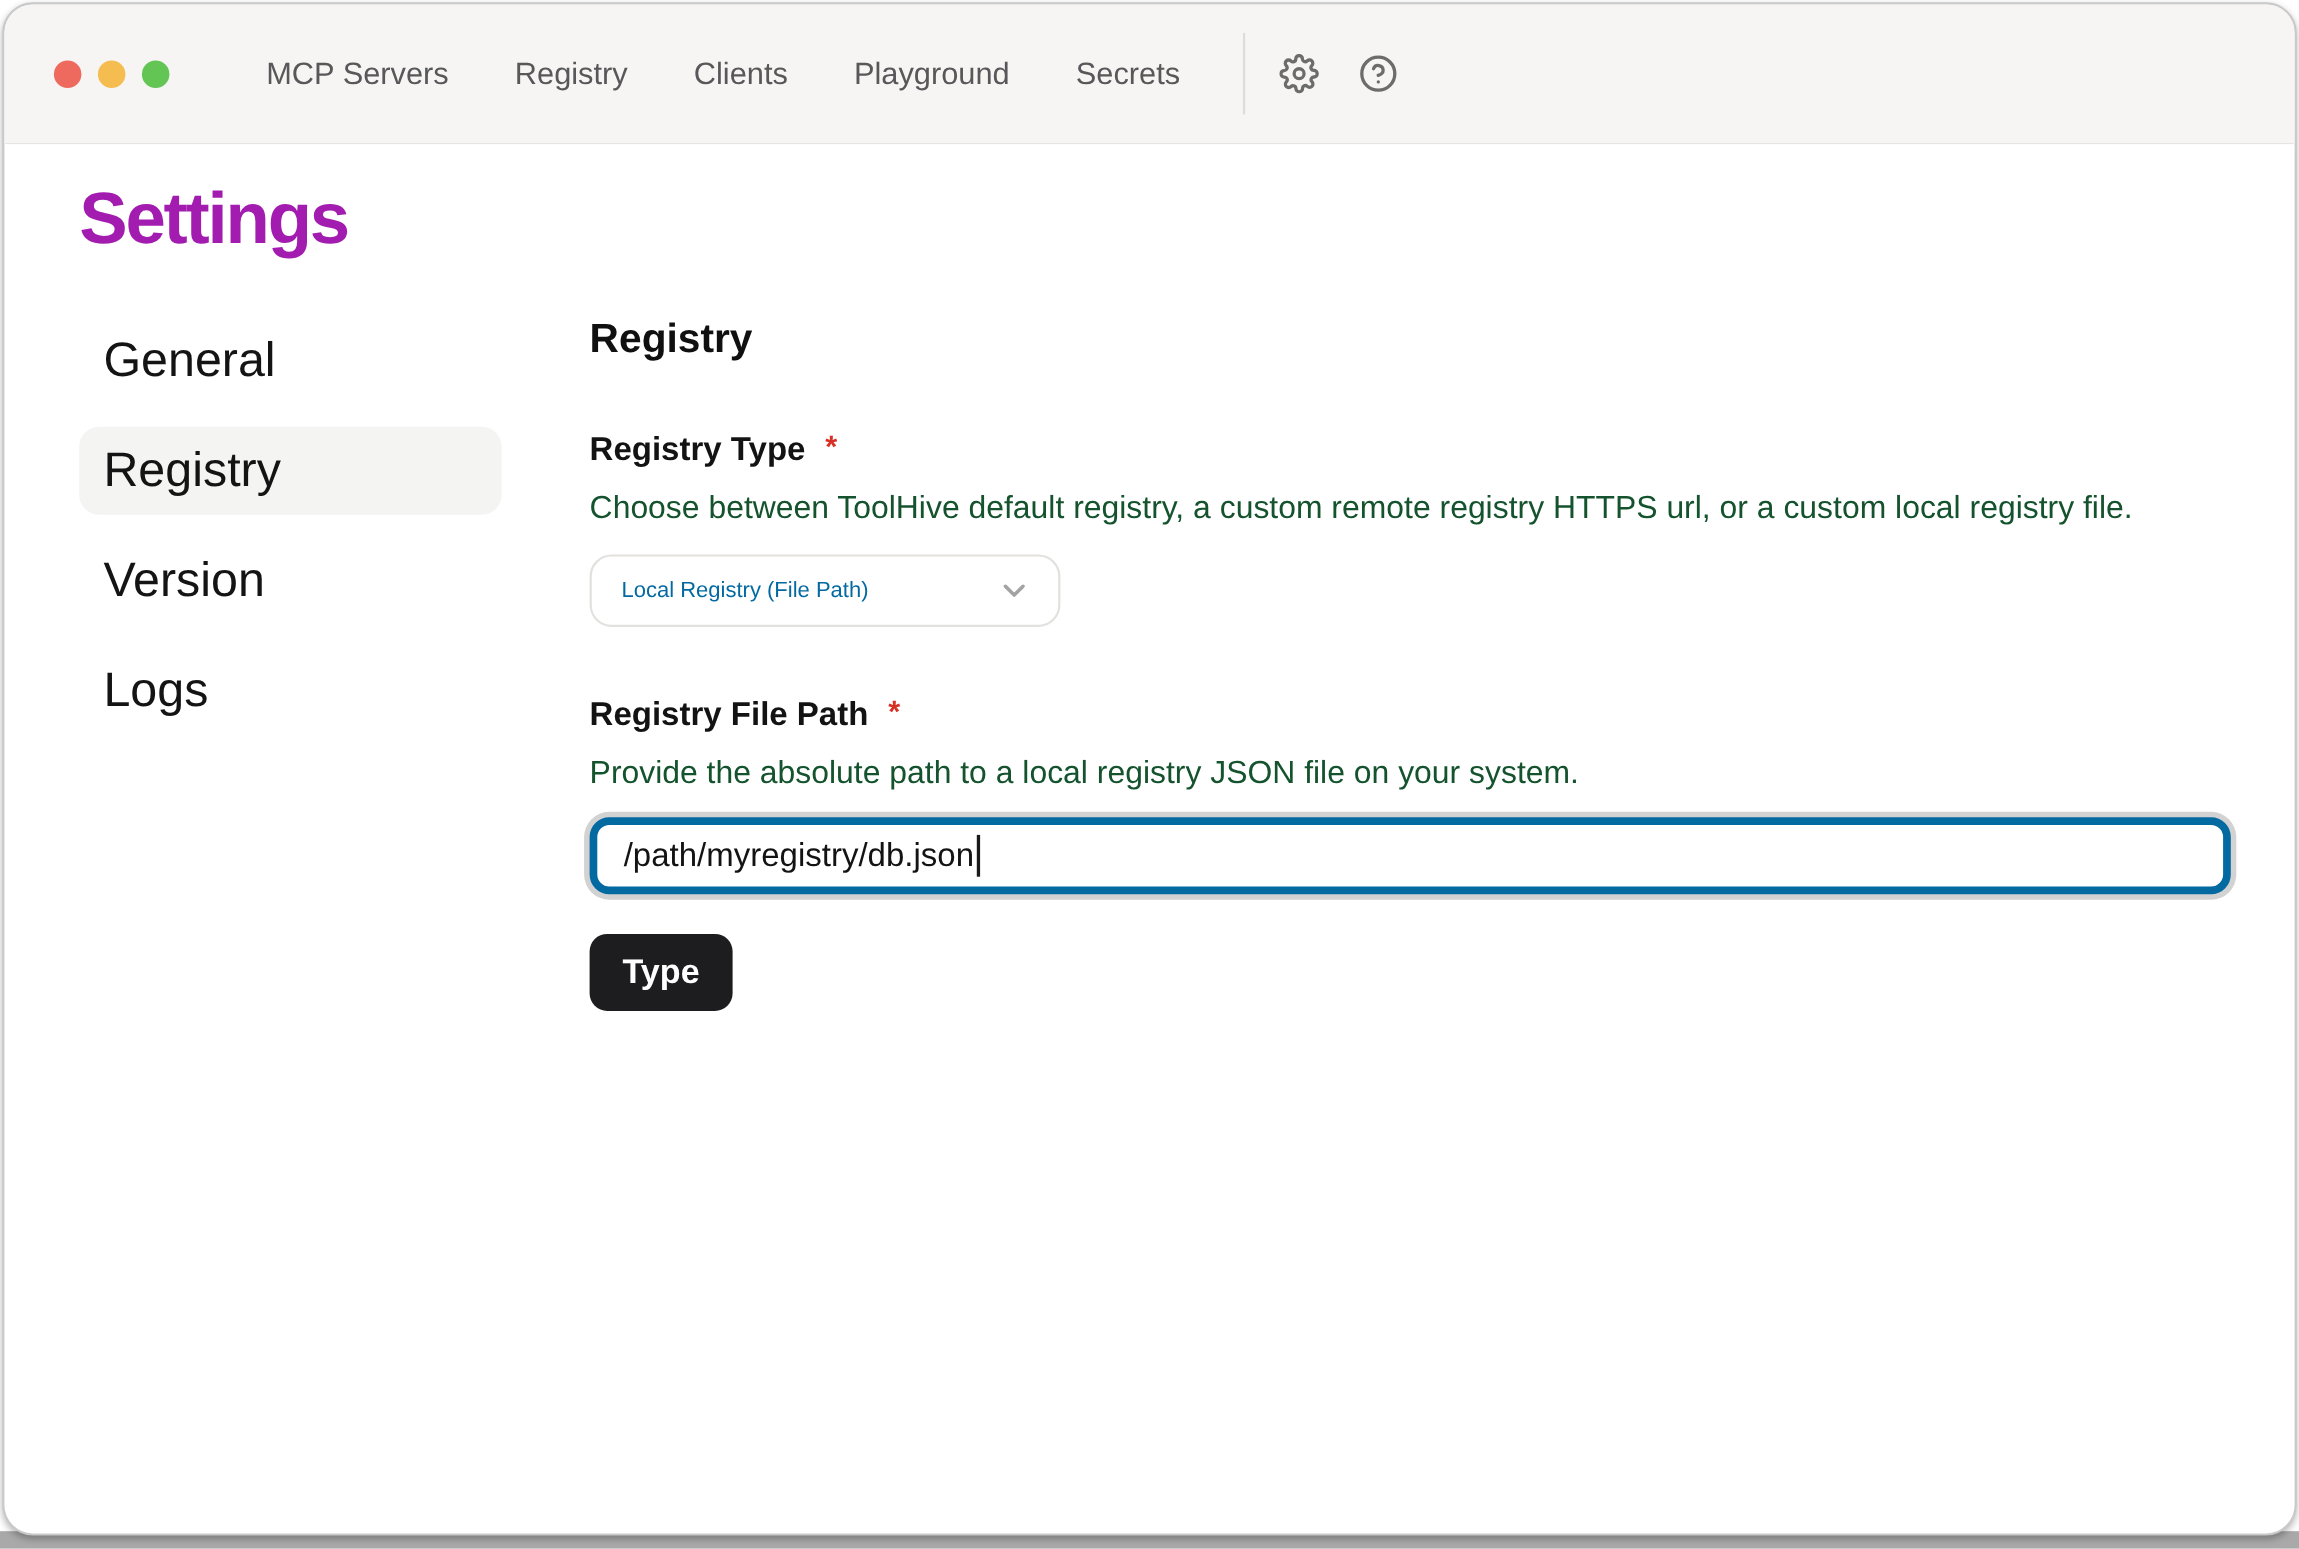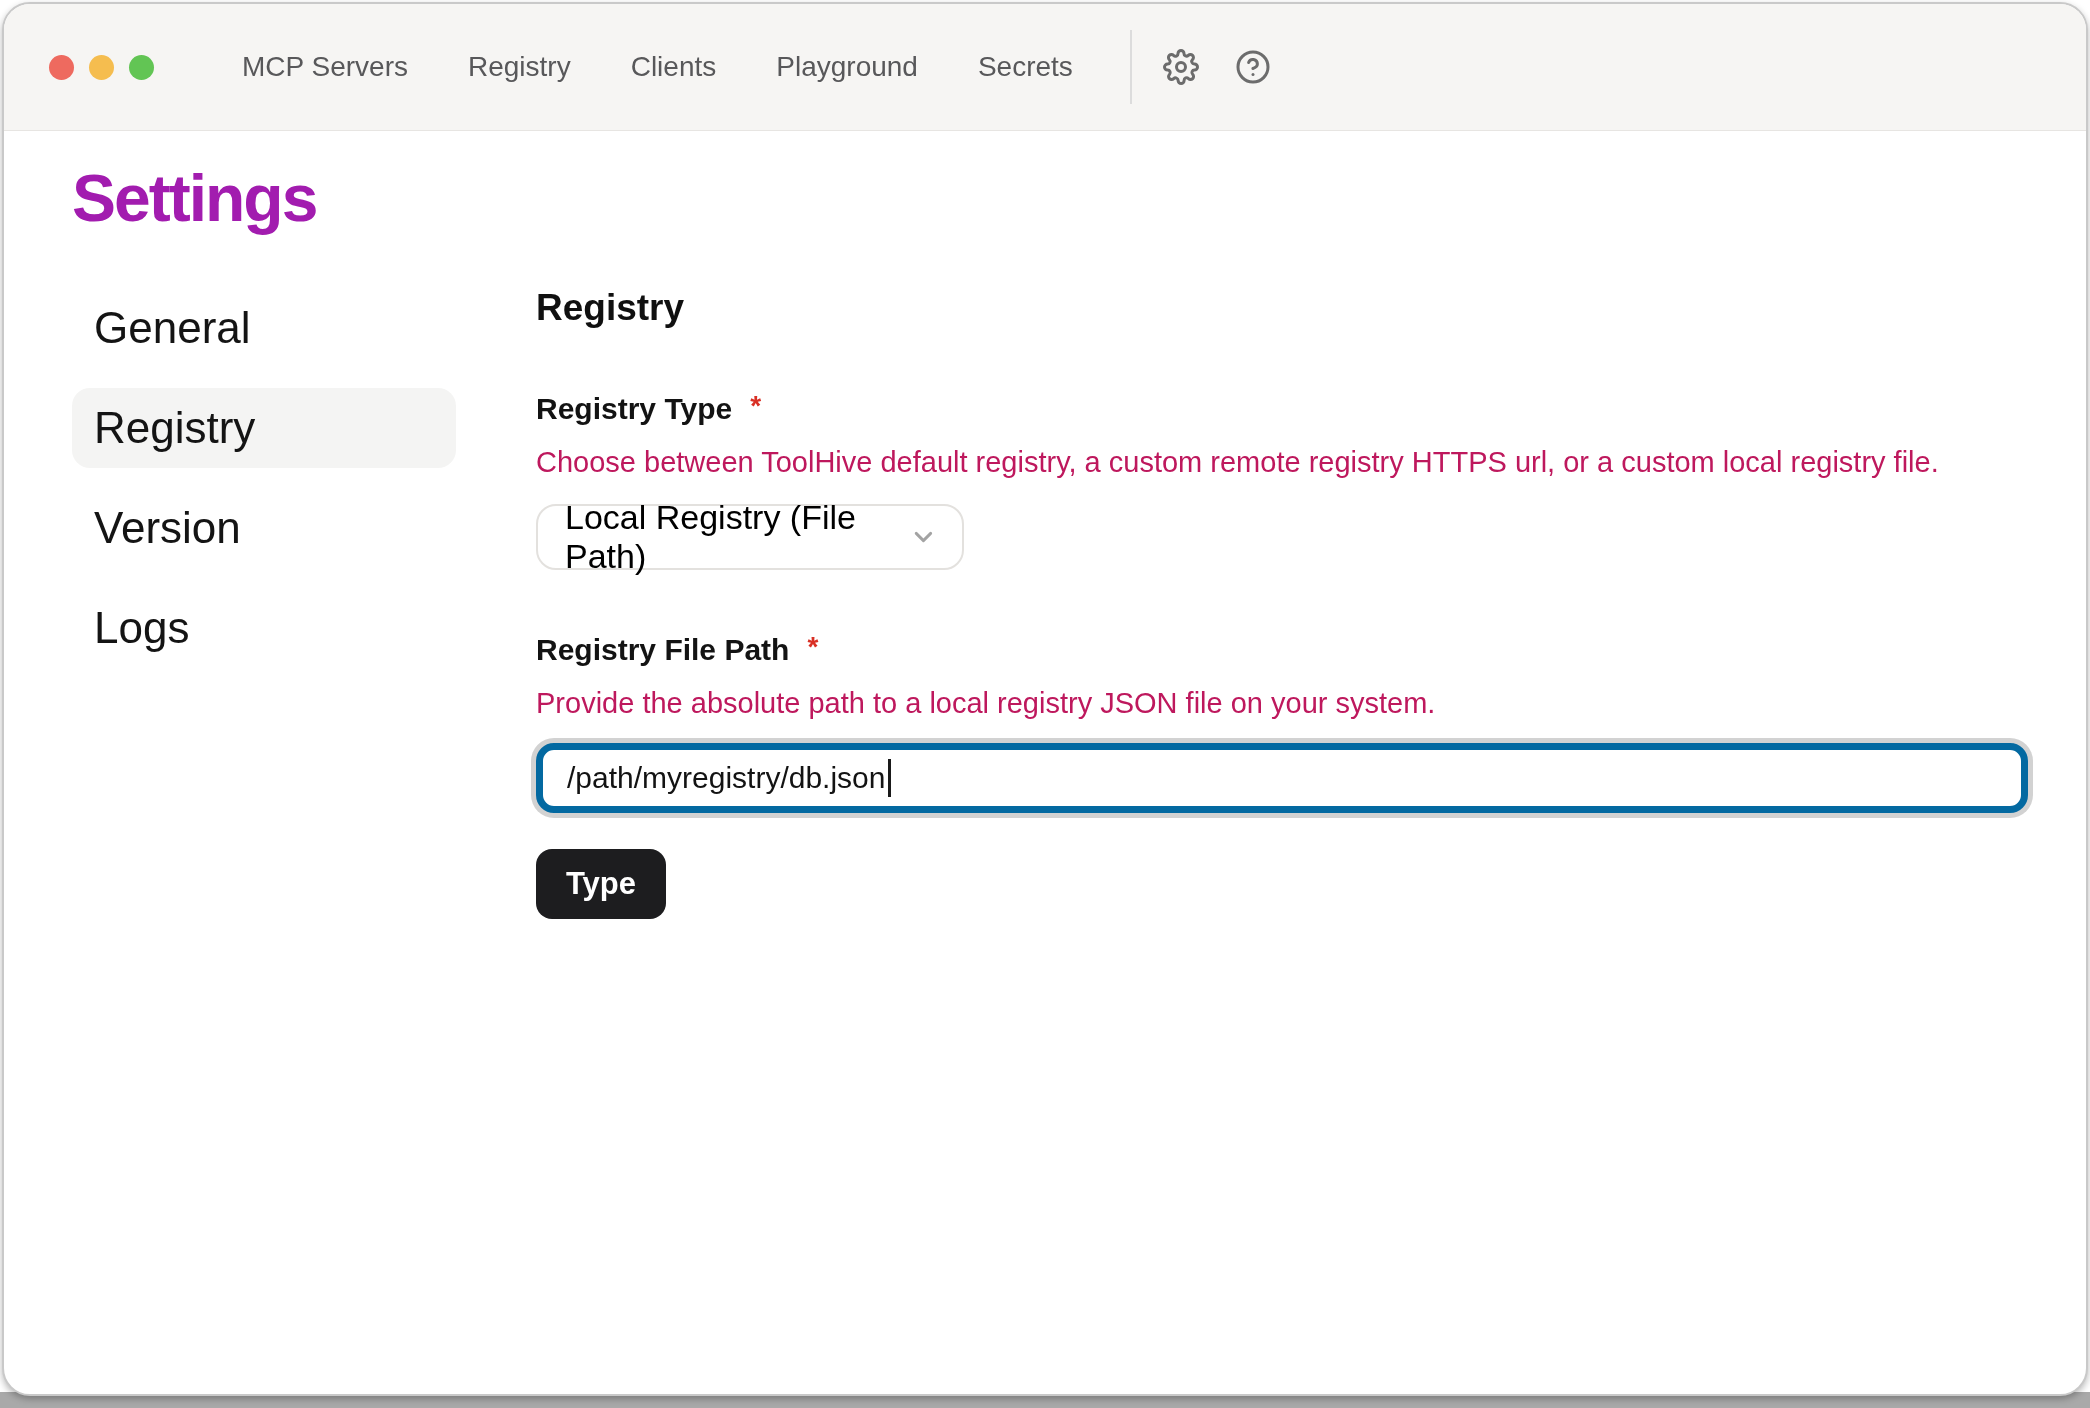--- a/index.html
+++ b/index.html
@@ -81,34 +81,34 @@
     font-size:37px; font-weight:700; color:#101010; line-height:1.1;
   }
   .field-label {
     margin-top:62px;
     font-size:30px; font-weight:700; color:#131313; line-height:1.2;
     display:flex; align-items:flex-start; gap:18px;
   }
   .required { color:#d93025; font-size:28px; line-height:1.2; transform:translateY(-2px); }
   .field-desc {
     margin-top:18px;
-    font-size:29px; color:#be185d; line-height:1.2;
+    font-size:29px; color:#14532d; line-height:1.2;
   }
 
   .dropdown {
     margin-top:25px;
     width:428px; height:66px;
     background:#ffffff;
     border:2px solid #e3e1de;
     border-radius:20px;
     display:flex; align-items:center; justify-content:space-between;
     padding:0 24px 0 27px;
     cursor:default;
   }
-  .dropdown-value { font-size:34px; color:#000000; }
+  .dropdown-value { font-size:20px; color:#0369a1; }
   .dropdown svg { width:32px; height:32px; stroke:#a3a3a3; fill:none; stroke-width:2.4; stroke-linecap:round; stroke-linejoin:round; }
 
   .text-input {
     margin-top:22px;
     width:100%; height:70px;
     background:#ffffff;
     border:7px solid #0369a1;
     border-radius:18px;
     box-shadow:0 0 0 5px #d2d2d2;
     display:flex; align-items:center;

